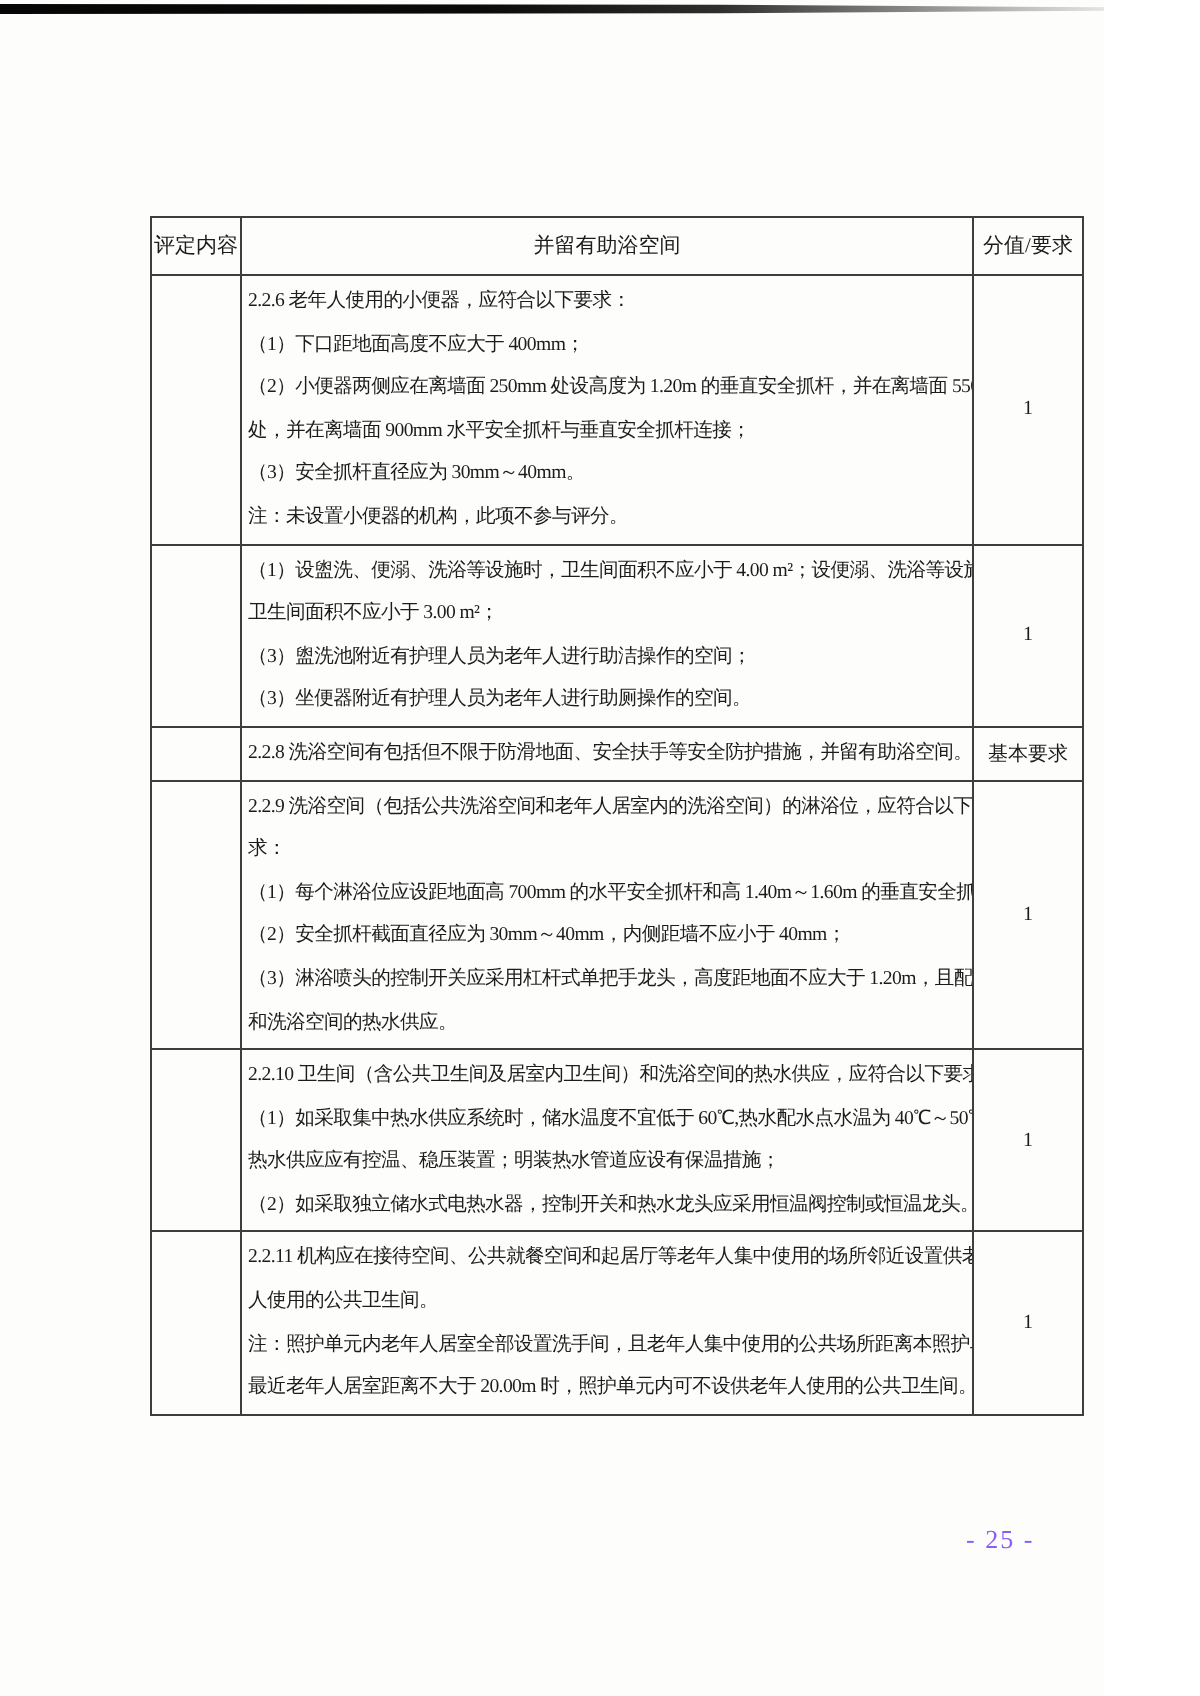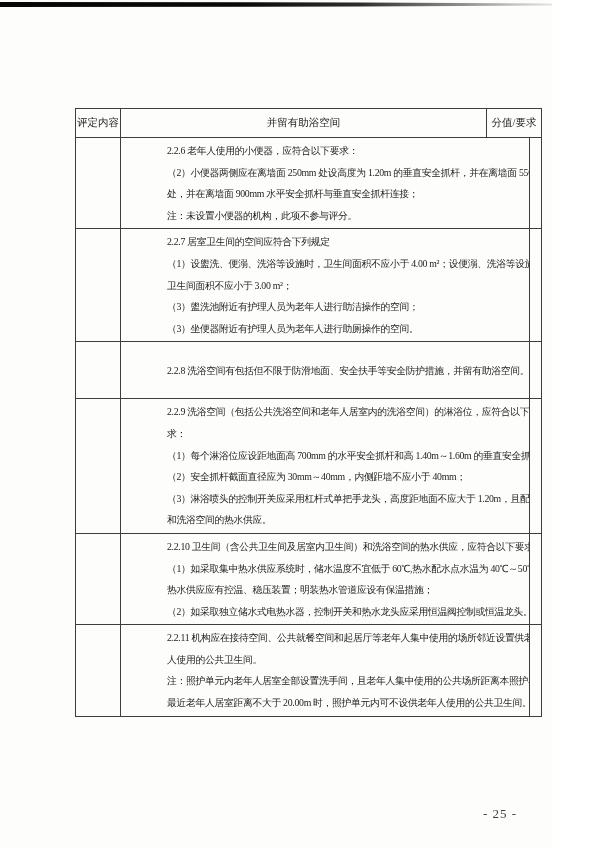--- a/index.html
+++ b/index.html
@@ -25,66 +25,67 @@
     clip-path:polygon(0 0, 60% 8%, 100% 38%, 100% 62%, 60% 92%, 0 100%);
   }
   .assess-table {
     position:absolute; left:75px; top:108px;
     width:465px;
     border:1px solid #3e3e3e;
     background:#fdfdfb;
   }
   .t-row { display:flex; }
   .h-row { height:28px; border-bottom:1px solid #3e3e3e; }
-  .b-row { border-bottom:1px solid #3e3e3e;gap:43px; }
+  .b-row { border-bottom:1px solid #3e3e3e; }
   .b-row:last-child { border-bottom:none; }
   .cell { box-sizing:border-box; }
   .c1 { width:45px; border-right:1px solid #3e3e3e; flex:none; }
   .c2 { width:366px; border-right:1px solid #3e3e3e; flex:none; overflow:hidden; }
   .c3 { flex:1; display:flex; align-items:center; justify-content:center;
         font-size:10px; }
   .h-row .cell { display:flex; align-items:center; justify-content:center;
                  font-size:10.5px; }
   .c2.content { display:flex; flex-direction:column; justify-content:center;
                 padding:2px 1px 2px 3px; }
   .line { line-height:21.6px; white-space:nowrap;
           font-size:9.8px; letter-spacing:-0.3px; }
   .page-number {
-    position:absolute; left:483px; top:806px;
-    font-size:13px; letter-spacing:1px; color:#404040;
+    position:absolute; left:483px; top:762px;
+    font-size:13px; letter-spacing:1px; color:#8b5cf6;
   }
 </style>
 </head>
 <body>
 
 <div class="page">
 
   <div class="scan-bar"></div>
 
   <div class="assess-table">
     <div class="t-row h-row">
       <div class="cell c1">评定内容</div>
       <div class="cell c2">并留有助浴空间</div>
       <div class="cell c3">分值/要求</div>
     </div>
     <div id="rows-container">
         <div class="t-row b-row">
           <div class="cell c1"></div>
           <div class="cell c2 content">
             <div class="line">2.2.6 老年人使用的小便器，应符合以下要求：</div>
+            <div class="line">（1）下口距地面高度不应大于 400mm；</div>
             <div class="line">（2）小便器两侧应在离墙面 250mm 处设高度为 1.20m 的垂直安全抓杆，并在离墙面 550mm</div>
             <div class="line">处，并在离墙面 900mm 水平安全抓杆与垂直安全抓杆连接；</div>
+            <div class="line">（3）安全抓杆直径应为 30mm～40mm。</div>
             <div class="line">注：未设置小便器的机构，此项不参与评分。</div>
           </div>
           <div class="cell c3">1</div>
         </div>
         <div class="t-row b-row">
           <div class="cell c1"></div>
           <div class="cell c2 content">
-            <div class="line">2.2.7 居室卫生间的空间应符合下列规定</div>
             <div class="line">（1）设盥洗、便溺、洗浴等设施时，卫生间面积不应小于 4.00 m²；设便溺、洗浴等设施时，</div>
             <div class="line">卫生间面积不应小于 3.00 m²；</div>
             <div class="line">（3）盥洗池附近有护理人员为老年人进行助洁操作的空间；</div>
             <div class="line">（3）坐便器附近有护理人员为老年人进行助厕操作的空间。</div>
           </div>
           <div class="cell c3">1</div>
         </div>
         <div class="t-row b-row">
           <div class="cell c1"></div>
           <div class="cell c2 content">

